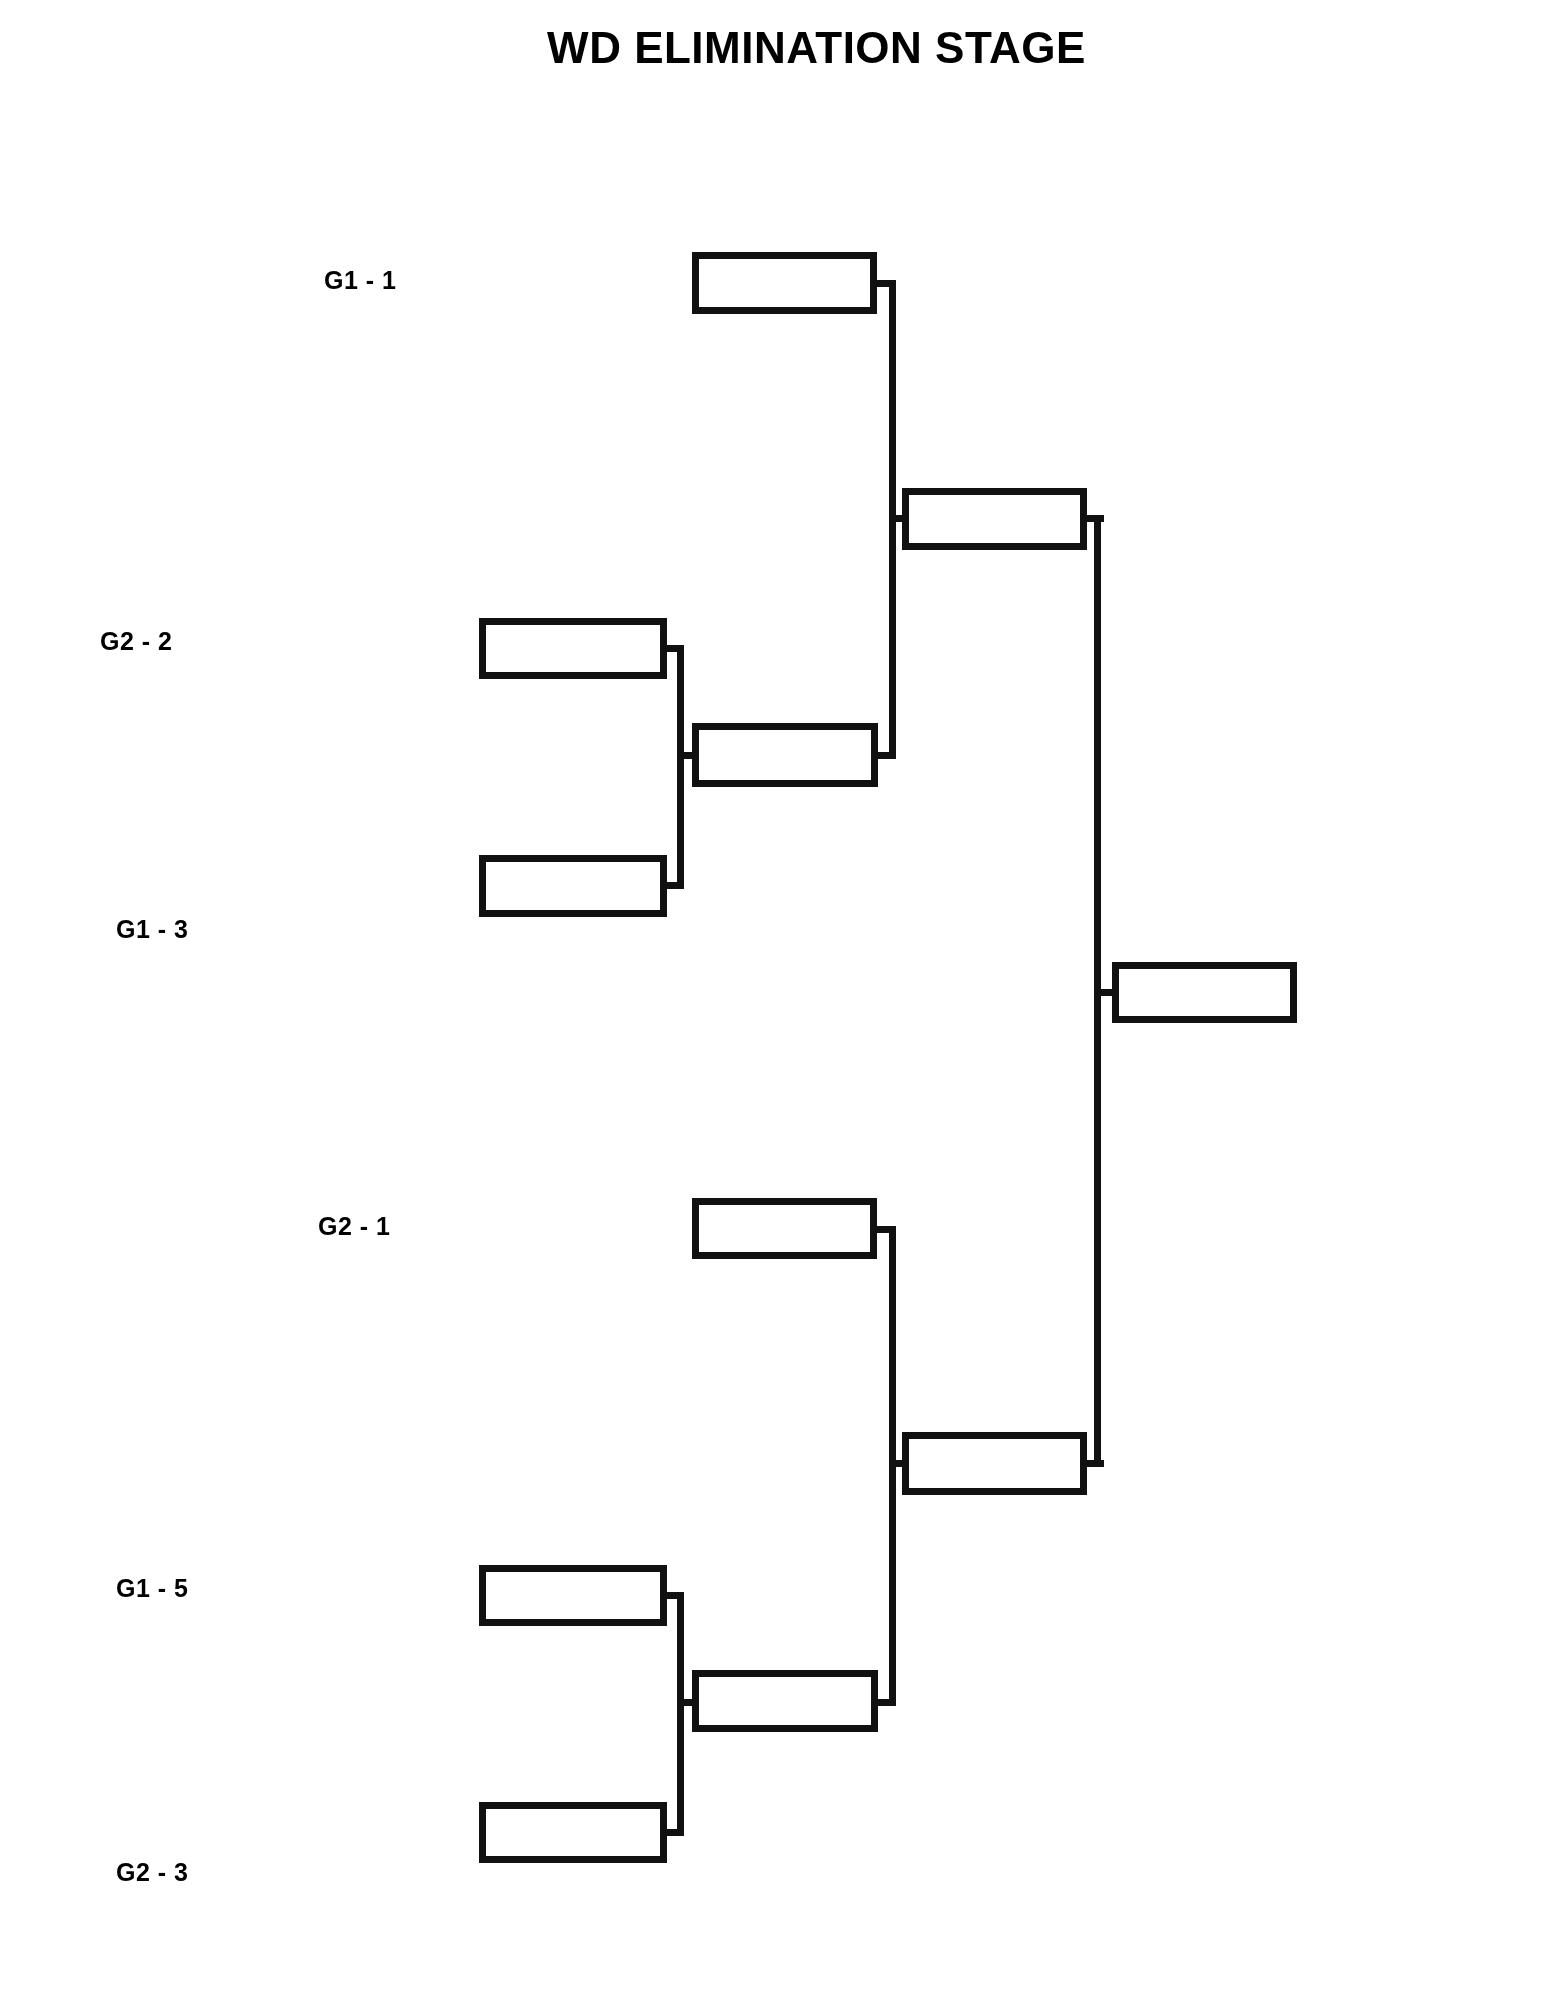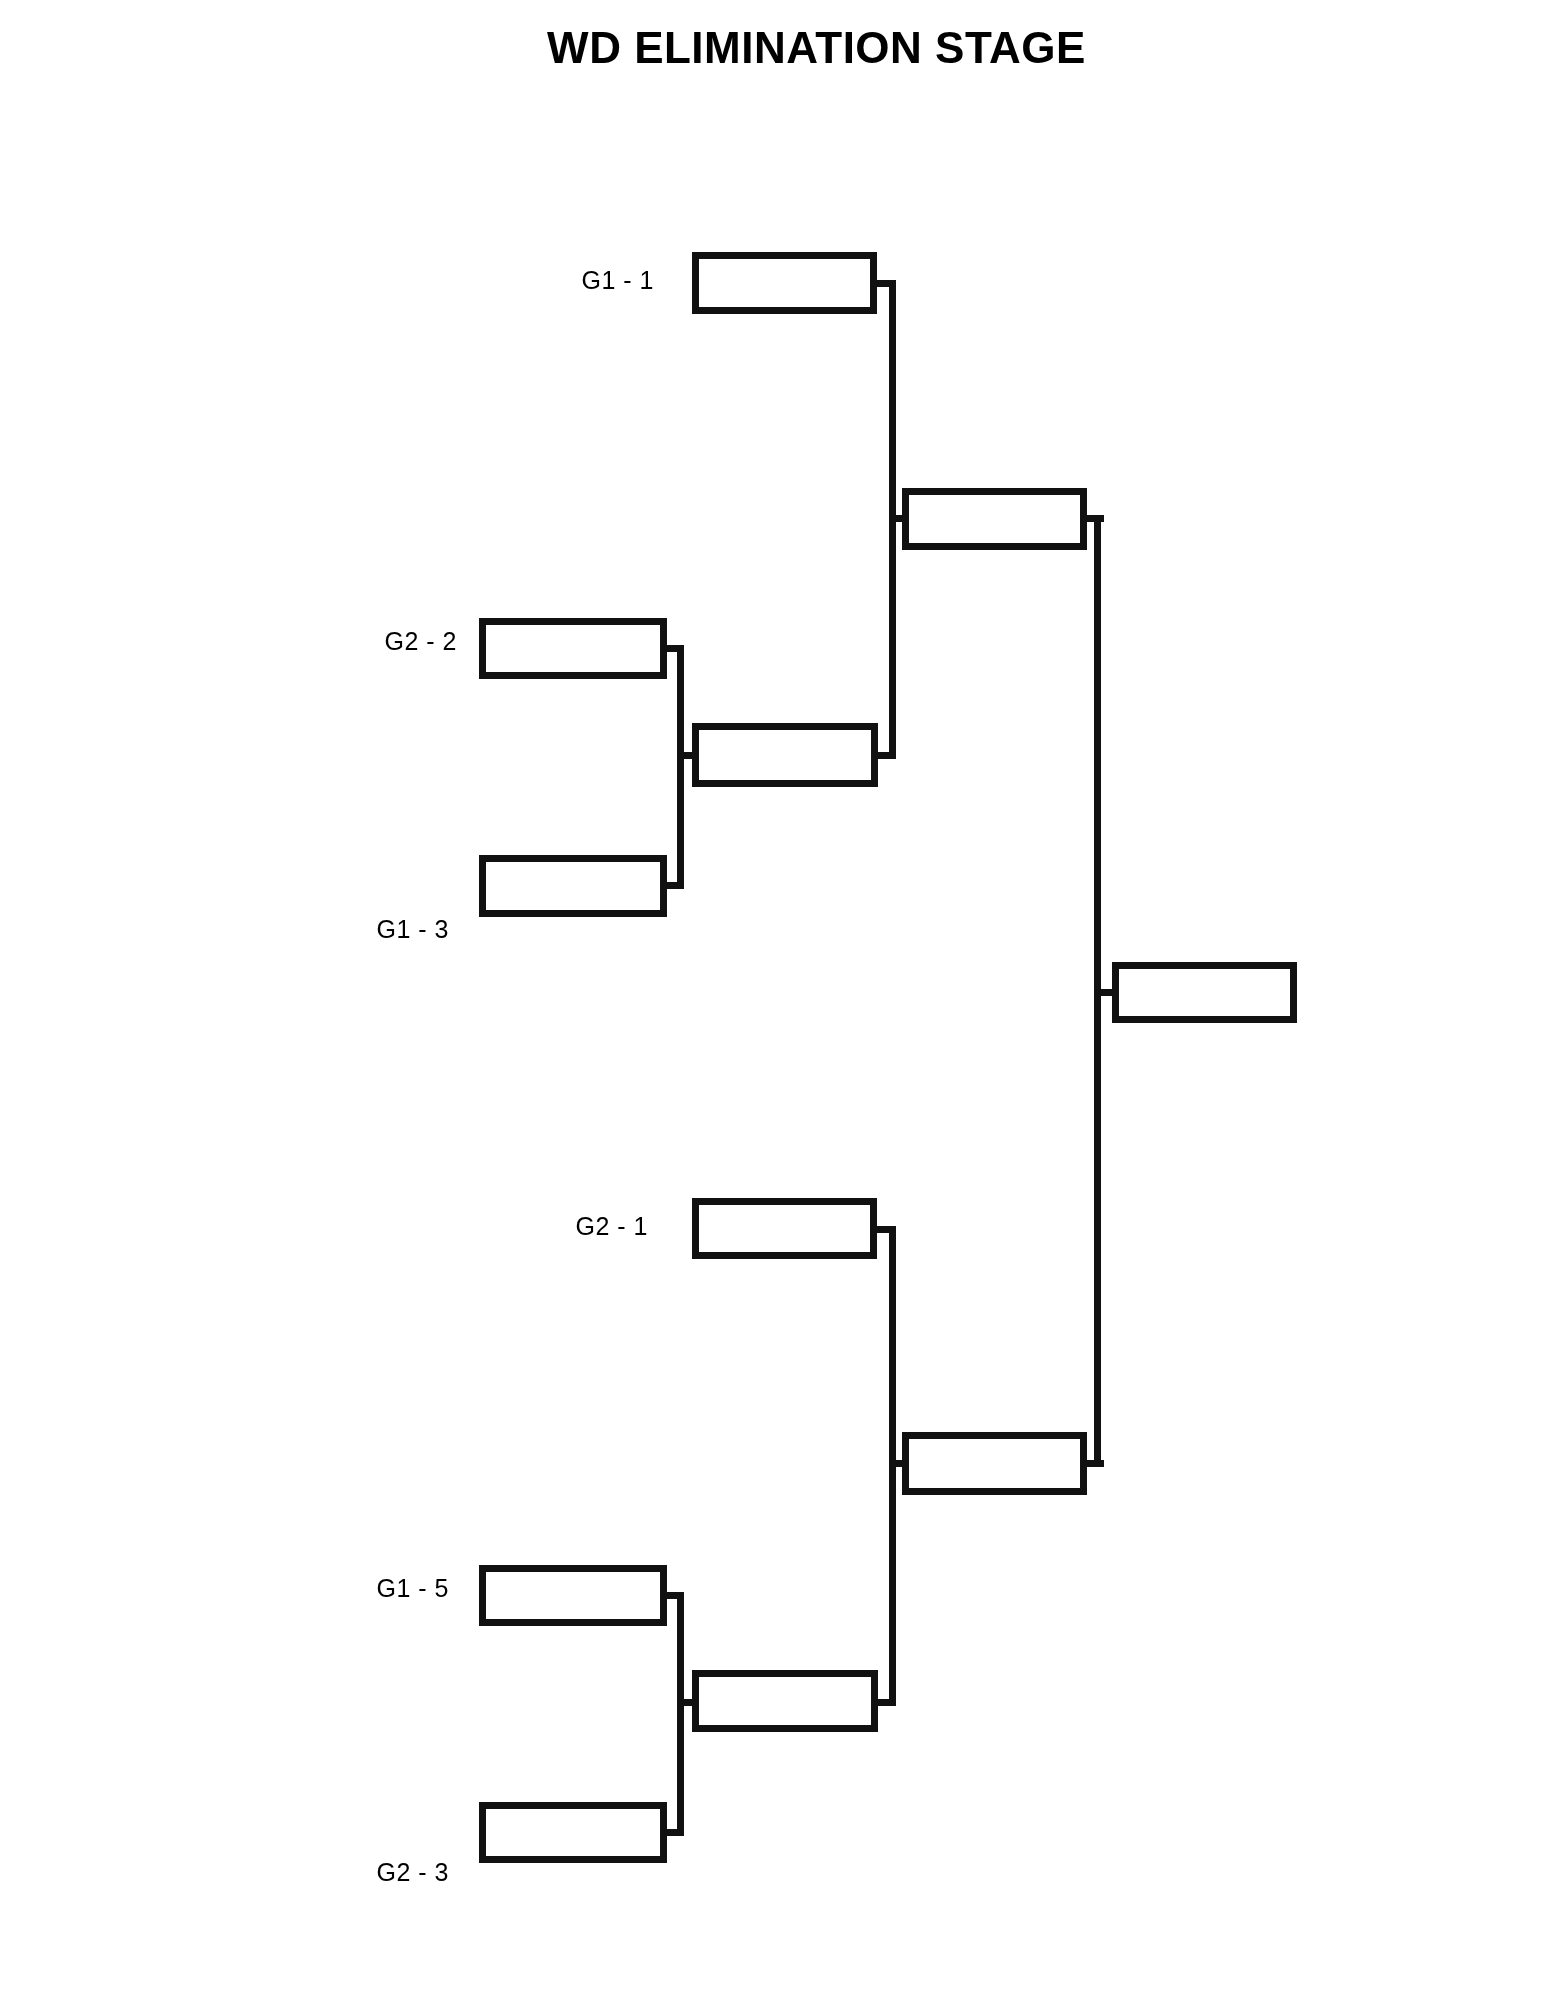--- a/index.html
+++ b/index.html
@@ -34,24 +34,24 @@
   }
   .slot {
     position: absolute;
     box-sizing: border-box;
     background: #ffffff;
     border: 7px solid #111111;
   }
   .seed-label {
     position: absolute;
     font-size: 25px;
-    font-weight: normal;
+    font-weight: bold;
     letter-spacing: 0.5px;
     white-space: nowrap;
-    text-align: right;
+    text-align: left;
     line-height: 30px;
   }
   .conn-v {
     position: absolute;
     background: #111111;
     width: 7px;
   }
   .conn-h {
     position: absolute;
     background: #111111;
@@ -61,21 +61,21 @@
 </head>
 <body>
 
 <div id="stage">
 
   <div id="bracket-title">WD ELIMINATION STAGE</div>
 
   <div class="seed-label" style="left: 280px; top: 265px; width: 330px;">G1 - 1</div>
   <div class="slot" style="left: 648px; top: 252px; width: 185px; height: 62px;"></div>
 
-  <div class="seed-label" style="left: 80px; top: 626px; width: 333px;">G2 - 2</div>
+  <div class="seed-label" style="left: 56px; top: 626px; width: 333px;">G2 - 2</div>
   <div class="slot" style="left: 435px; top: 618px; width: 188px; height: 61px;"></div>
 
   <div class="seed-label" style="left: 72px; top: 914px; width: 333px;">G1 - 3</div>
   <div class="slot" style="left: 435px; top: 855px; width: 188px; height: 62px;"></div>
 
   <div class="conn-h" style="left: 616px; top: 645px; width: 24px;"></div>
   <div class="conn-h" style="left: 616px; top: 882px; width: 24px;"></div>
   <div class="conn-v" style="left: 633px; top: 645px; height: 244px;"></div>
   <div class="conn-h" style="left: 633px; top: 752px; width: 22px;"></div>
 

